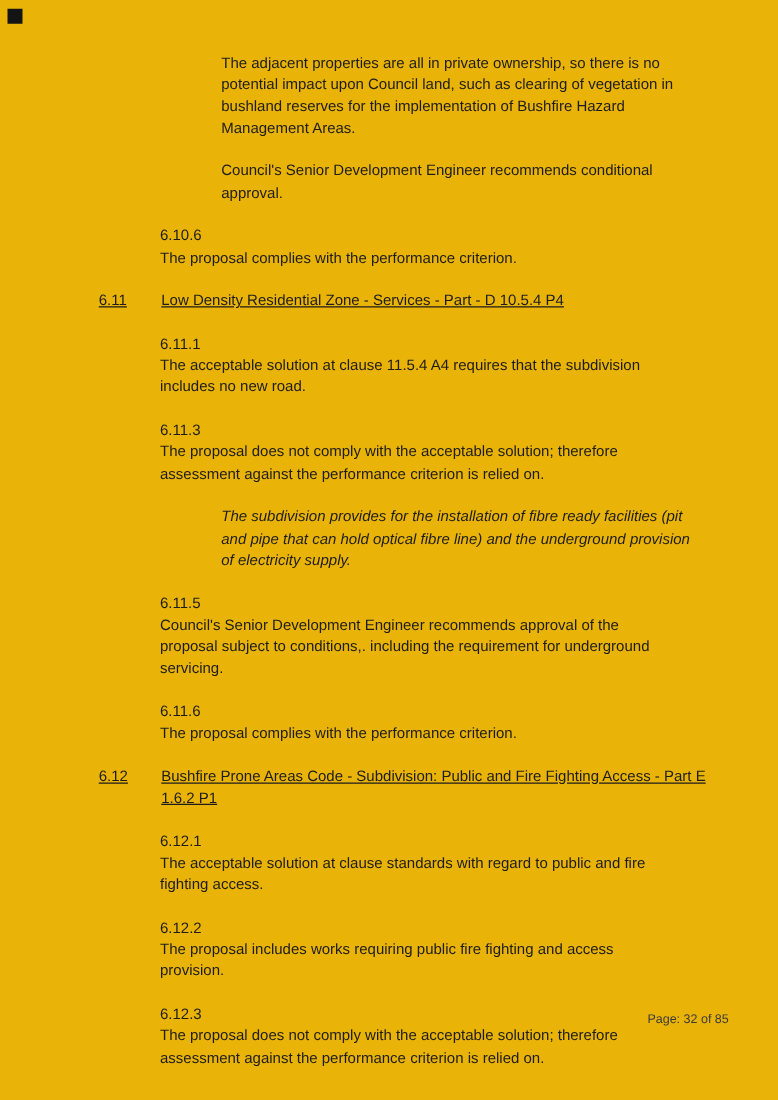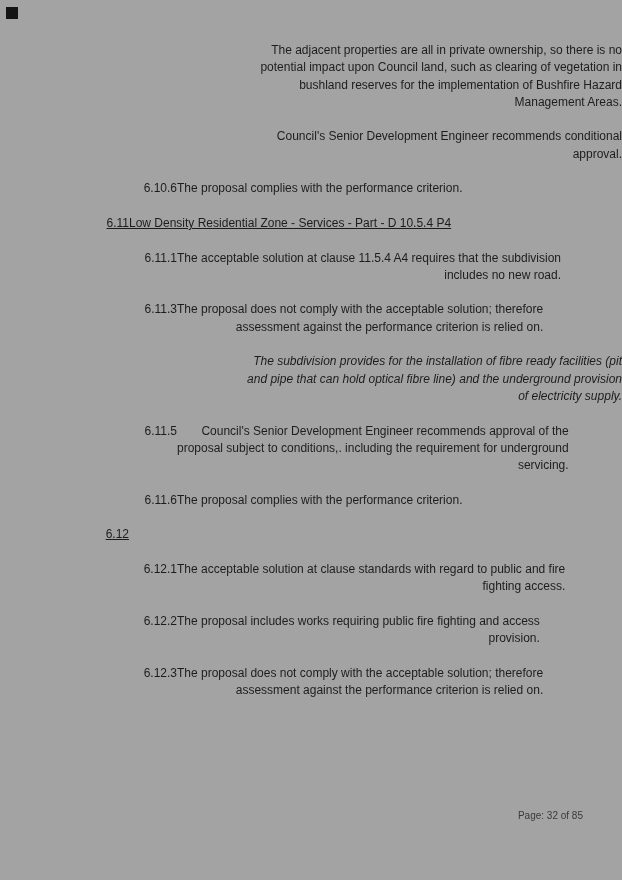--- a/index.html
+++ b/index.html
@@ -1,45 +1,45 @@
 <!DOCTYPE html>
 <html><head>
 <meta charset="utf-8">
 <style>
   html, body { margin: 0; padding: 0; background: #ffffff; }
   .page {
     position: relative;
     width: 622px;
     height: 880px;
-    background: #a3a3a3;
+    background: #eab308;
     font-family: "Liberation Sans", sans-serif;
     font-size: 12px;
     line-height: 17.3px;
     color: #1d1d1d;
     box-sizing: border-box;
     padding-top: 42px;
     overflow: hidden;
-    text-align: right;
   }
   .scan-artifact {
     position: absolute;
     left: 6px;
     top: 7px;
     width: 12px;
     height: 12px;
     background: #141414;
   }
   .para {
     margin: 0 0 17.3px 177px;
     white-space: pre;
   }
   .quote { font-style: italic; }
   .clause {
     display: flex;
     margin: 0 0 17.3px 128px;
+    flex-direction: column;
   }
   .clause .num { flex: none; width: 49px; }
   .clause .text { white-space: pre; }
   .section {
     display: flex;
     margin: 0 0 17.3px 79px;
     text-decoration: underline;
   }
   .section .num { flex: none; width: 50px; }
   .section .title { white-space: pre; }
@@ -102,20 +102,22 @@
 servicing.</span>
   </div>
 
   <div class="clause">
     <span class="num">6.11.6</span>
     <span class="text">The proposal complies with the performance criterion.</span>
   </div>
 
   <div class="section">
     <span class="num">6.12</span>
+    <span class="title">Bushfire Prone Areas Code - Subdivision: Public and Fire Fighting Access - Part E
+1.6.2 P1</span>
   </div>
 
   <div class="clause">
     <span class="num">6.12.1</span>
     <span class="text">The acceptable solution at clause standards with regard to public and fire
 fighting access.</span>
   </div>
 
   <div class="clause">
     <span class="num">6.12.2</span>

